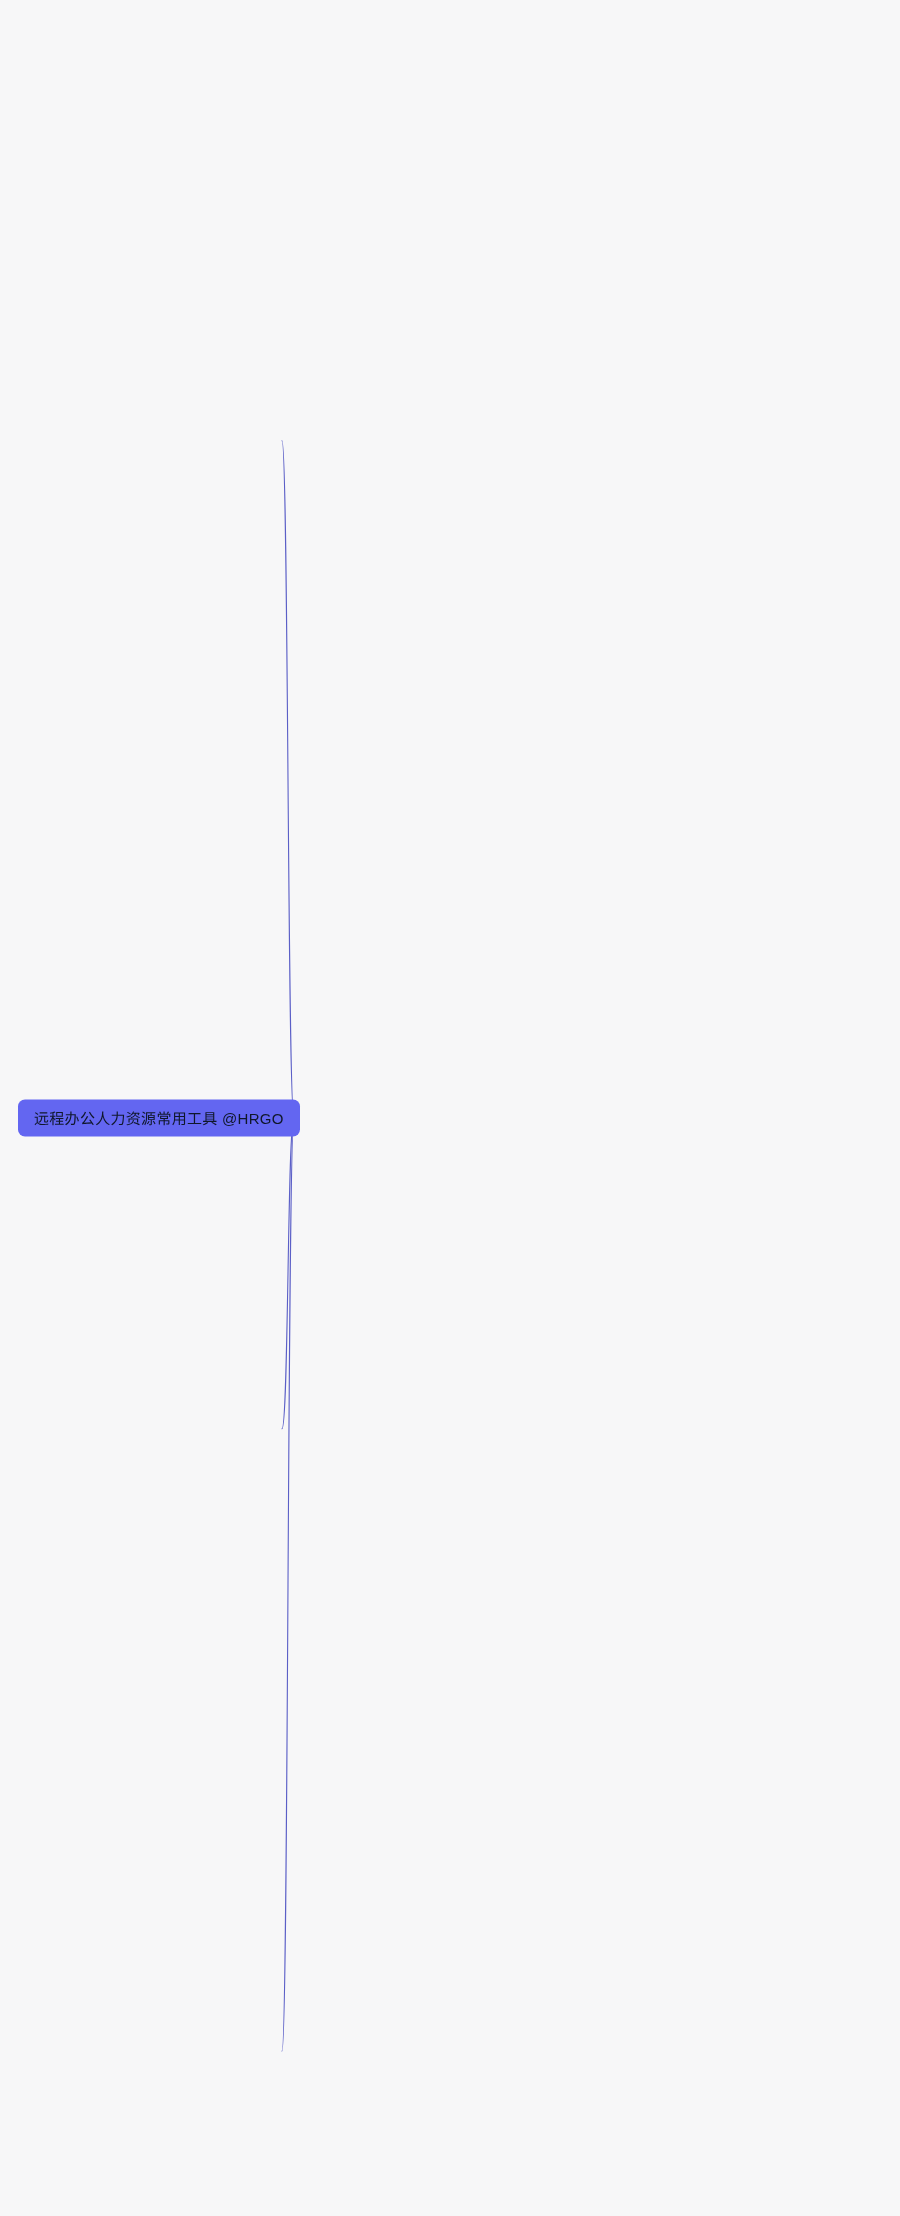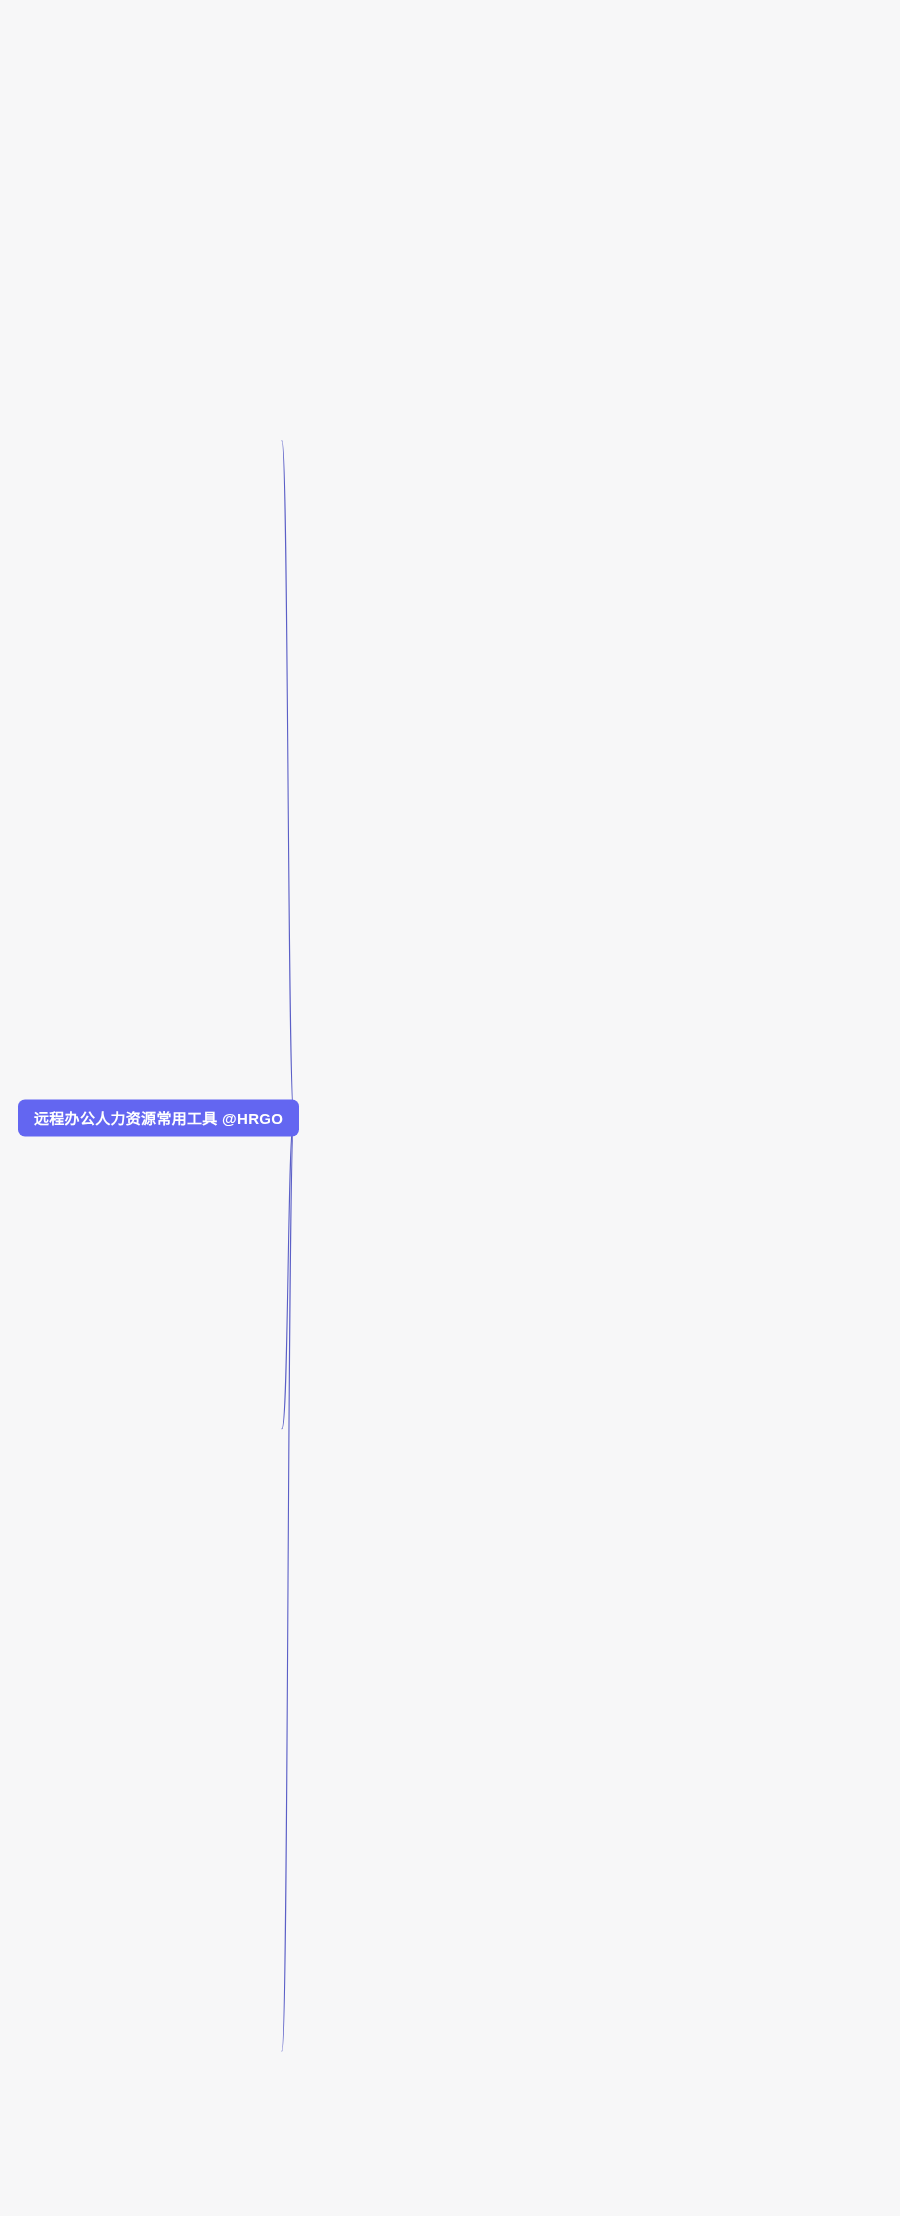--- a/index.html
+++ b/index.html
@@ -19,27 +19,26 @@
     white-space:nowrap;
     line-height:1;
     display:flex;
     align-items:center;
     gap:4px;
     transform:translateY(-50%);
   }
   .node .txt{display:inline-block;}
   
   .lvl-root{
-    background:#6366f1;color:#ffffff;
+    background:#6366f1;color:#0f172a;
     font-size:15px;
     padding:11px 16px;
     border-radius:7px;
     letter-spacing:.3px;
     transform:translateY(-50%);
-    font-weight:bold;
   }
 </style>
 </head>
 <body>
 
 <div id="canvas">
   <svg id="wires" viewBox="0 0 900 2216" xmlns="http://www.w3.org/2000/svg">
       <path d="M 294 1118 C 287.4 1118, 288.6 440.7499999999997, 282 440.7499999999997" fill="none" stroke="#5b5fc7" stroke-width="1.1" stroke-linecap="round"></path>
       <path d="M 294 1118 C 287.4 1118, 288.6 1428.75, 282 1428.75" fill="none" stroke="#5b5fc7" stroke-width="1.1" stroke-linecap="round"></path>
       <path d="M 294 1118 C 287.4 1118, 288.6 2051, 282 2051" fill="none" stroke="#5b5fc7" stroke-width="1.1" stroke-linecap="round"></path>

